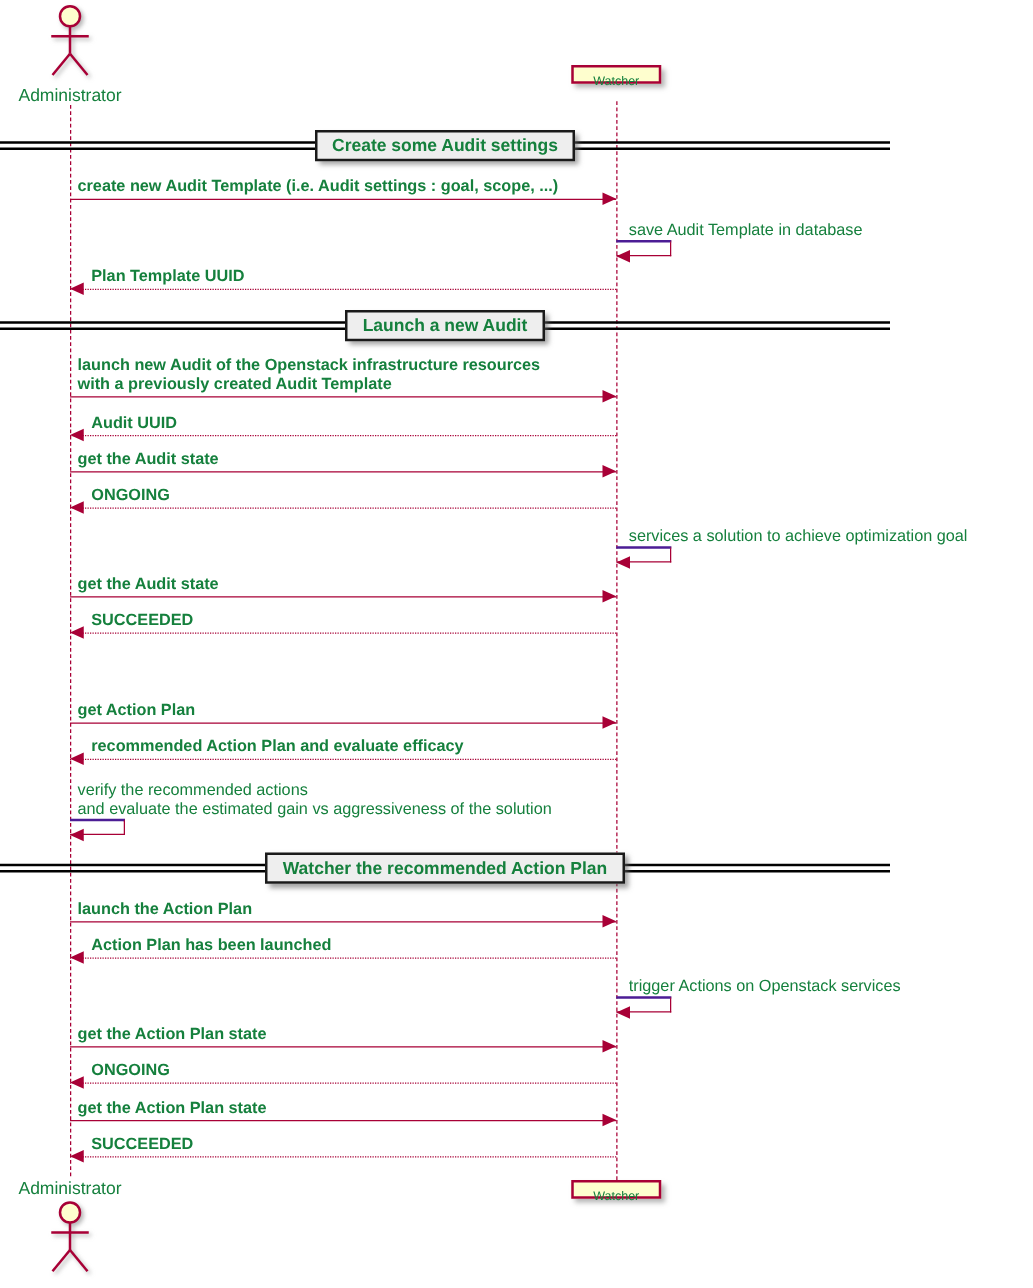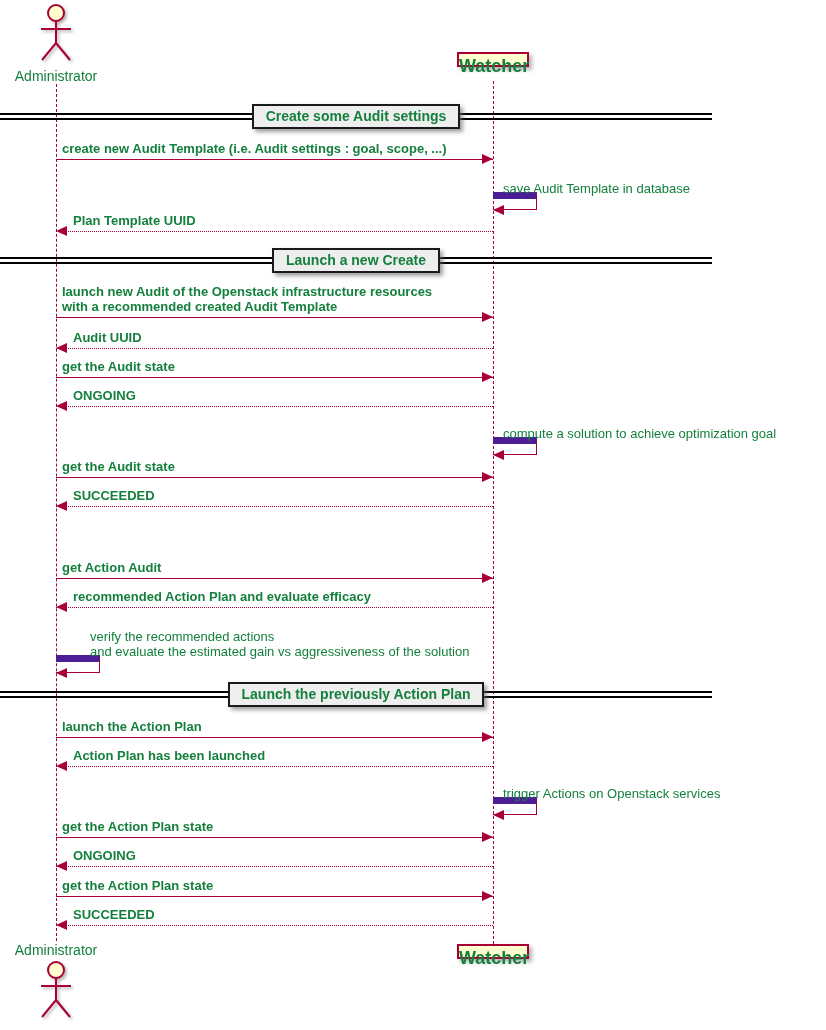--- a/index.html
+++ b/index.html
@@ -7,23 +7,22 @@
     position:relative; width:826px; height:1030px;
     font-family:"Liberation Sans","DejaVu Sans",sans-serif;
     color:#15803d; overflow:hidden; background:#fff;
   }
   
   .lifeline { position:absolute; width:0; border-left:1px dashed #A80036; z-index:1; }
   
   .participant {
     position:absolute; left:457px; width:72px; height:15px; box-sizing:border-box;
     background:#FEFECE; border:2px solid #A80036; z-index:3;
-    font-size:18px; text-align:center; line-height:24px;
+    font-size:10px; text-align:center; line-height:24px;
     box-shadow:3px 3px 4px rgba(120,120,120,0.55);
-    font-weight:bold;
   }
   
   .actor-figure { position:absolute; left:34px; width:44px; height:64px; z-index:3;
     filter:drop-shadow(2.5px 2.5px 1.5px rgba(120,120,120,0.55)); }
   .actor-label { position:absolute; left:-8px; width:128px; text-align:center;
     font-size:14px; z-index:3; }
   
   .divider { position:absolute; left:0; width:712px; height:26px; z-index:2; }
   .dlines { position:absolute; top:9px; left:0; width:100%; }
   .dline  { height:2px; background:#000; }
@@ -40,21 +39,21 @@
   .msg.dotted .mline { border-top:1px dotted #A80036; }
   .msg .label { position:absolute; bottom:3px; left:6px; width:max-content;
     font-size:13px; white-space:pre-line; line-height:15px;font-weight:bold; }
   .msg.dotted .label { left:17px; }
   .head { position:absolute; width:0; height:0; top:-5px;
     border-top:5px solid transparent; border-bottom:5px solid transparent; }
   .head.right { right:0; border-left:11px solid #A80036; }
   .head.left  { left:0;  border-right:11px solid #A80036; }
   
   .self { position:absolute; width:43px; height:10px; z-index:4;
-    border-top:7px solid #4c1d95; border-right:1px solid #A80036; border-bottom:1px solid #A80036; }
+    border-top:2px solid #4c1d95; border-right:1px solid #A80036; border-bottom:1px solid #A80036; }
   .self .label { position:absolute; bottom:calc(100% + 3px); left:10px; width:max-content;
     font-size:13px; white-space:pre-line; line-height:15px; }
   .self .head { top:auto; bottom:-6px; }
 </style>
 </head>
 <body>
 
 <div id="canvas">
 
   <div class="lifeline" style="left:56px; top:84px; height:857px;"></div>
@@ -94,26 +93,26 @@
     <span class="label">Plan Template UUID</span>
     <div class="mline"></div>
     <div class="head left"></div>
   </div>
 
   <div class="divider" style="top:248px;">
     <div class="dlines">
         <div class="dline"></div>
         <div class="dline"></div>
       </div>
-    <div class="dbox">Launch a new Create</div>
+    <div class="dbox">Launch a new Audit</div>
   </div>
 
   <div class="msg solid" style="top:317px;">
     <span class="label">launch new Audit of the Openstack infrastructure resources
-with a recommended created Audit Template</span>
+with a previously created Audit Template</span>
     <div class="mline"></div>
     <div class="head right"></div>
   </div>
 
   <div class="msg dotted" style="top:348px;">
     <span class="label">Audit UUID</span>
     <div class="mline"></div>
     <div class="head left"></div>
   </div>
 
@@ -123,61 +122,61 @@
     <div class="head right"></div>
   </div>
 
   <div class="msg dotted" style="top:406px;">
     <span class="label">ONGOING</span>
     <div class="mline"></div>
     <div class="head left"></div>
   </div>
 
   <div class="self" style="left:493px; top:437px;">
-    <span class="label">compute a solution to achieve optimization goal</span>
+    <span class="label">services a solution to achieve optimization goal</span>
     <div class="head left"></div>
   </div>
 
   <div class="msg solid" style="top:477px;">
     <span class="label">get the Audit state</span>
     <div class="mline"></div>
     <div class="head right"></div>
   </div>
 
   <div class="msg dotted" style="top:506px;">
     <span class="label">SUCCEEDED</span>
     <div class="mline"></div>
     <div class="head left"></div>
   </div>
 
 
   <div class="msg solid" style="top:578px;">
-    <span class="label">get Action Audit</span>
+    <span class="label">get Action Plan</span>
     <div class="mline"></div>
     <div class="head right"></div>
   </div>
 
   <div class="msg dotted" style="top:607px;">
     <span class="label">recommended Action Plan and evaluate efficacy</span>
     <div class="mline"></div>
     <div class="head left"></div>
   </div>
 
   <div class="self" style="left:56px; top:655px;">
-    <span class="label" style="left:6px;margin-left:28px;">verify the recommended actions
+    <span class="label" style="left:6px;">verify the recommended actions
 and evaluate the estimated gain vs aggressiveness of the solution</span>
     <div class="head left"></div>
   </div>
 
   <div class="divider" style="top:682px;">
     <div class="dlines">
         <div class="dline"></div>
         <div class="dline"></div>
       </div>
-    <div class="dbox">Launch the previously Action Plan</div>
+    <div class="dbox">Watcher the recommended Action Plan</div>
   </div>
 
   <div class="msg solid" style="top:737px;">
     <span class="label">launch the Action Plan</span>
     <div class="mline"></div>
     <div class="head right"></div>
   </div>
 
   <div class="msg dotted" style="top:766px;">
     <span class="label">Action Plan has been launched</span>

